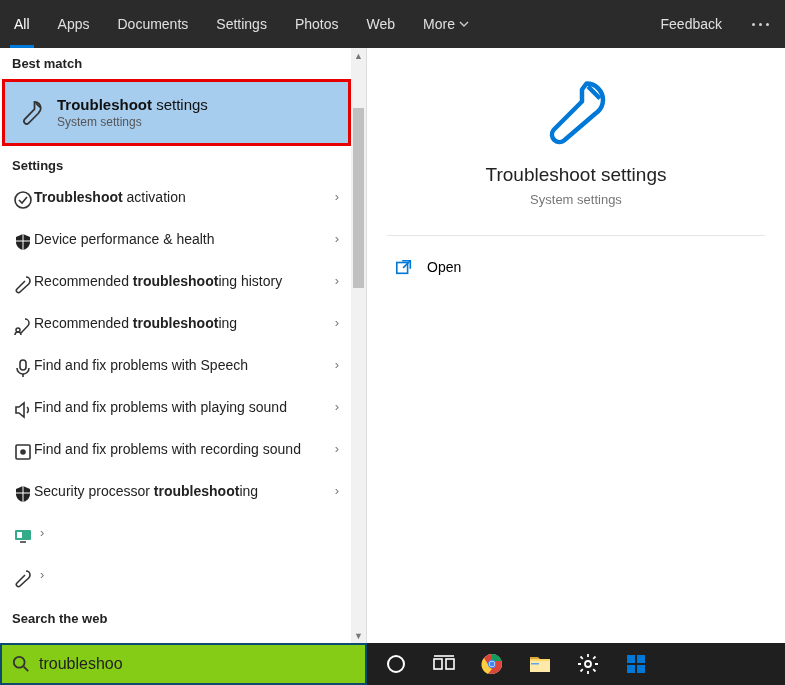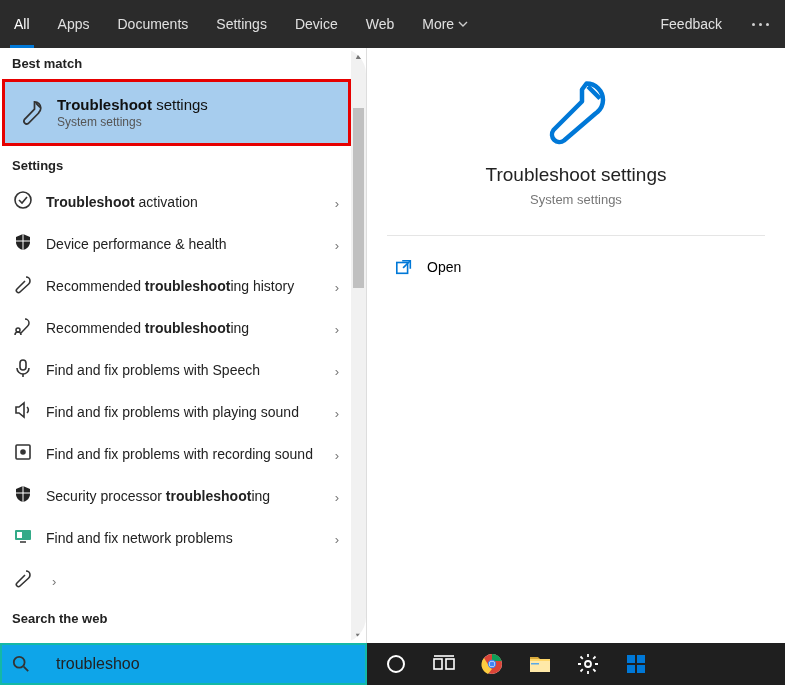--- a/index.html
+++ b/index.html
@@ -12,72 +12,72 @@
   .tab.active { color:#fff; }
   .tab.active::after { content:""; position:absolute; left:10px; right:10px; bottom:0; height:3px; background:#0078d7; }
   .tab .chev { margin-left:4px; }
   .top-spacer { flex:1; }
   .more-dots { display:flex; gap:4px; padding:0 16px; align-items:center; }
   .more-dots span { width:3px; height:3px; border-radius:50%; background:#d0d0d0; }
 
   
   .main { flex:1; display:flex; min-height:0; }
   .left { width:367px; border-right:1px solid #ddd; display:flex; flex-direction:column; min-height:0; }
-  .left-scroll { flex:1; overflow-y:hidden; position:relative;border-radius:26px; }
+  .left-scroll { flex:1; overflow-y:hidden; position:relative; }
   .scrollbar { position:absolute; right:0; top:0; bottom:0; width:15px; background:#f1f1f1; }
   .scrollbar .thumb { position:absolute; left:2px; right:2px; top:60px; height:180px; background:#c0c0c0; }
   .scrollbar .arrow { position:absolute; left:0; right:0; height:15px; display:flex; align-items:center; justify-content:center; color:#777; font-size:9px; }
   .scrollbar .arrow.up { top:0; }
   .scrollbar .arrow.down { bottom:0; }
 
   .section-header { font-size:13px; font-weight:600; color:#222; padding:8px 12px 6px; }
   .section-header.search-web { padding-top:12px; }
 
   .best-match { display:flex; align-items:center; gap:12px; padding:14px 12px; background:#a7cdee; border:3px solid #e60000; margin:2px 15px 4px 2px; cursor:pointer; }
   .bm-icon { width:28px; height:28px; display:flex; align-items:center; justify-content:center; color:#333; }
   .bm-text .title { font-size:15px; color:#111; }
   .bm-text .sub { font-size:12px; color:#555; margin-top:2px; }
 
-  .result { display:flex; align-items:flex-end; gap:12px; padding:10px 12px; cursor:pointer; position:relative; margin-right:15px; }
+  .result { display:flex; align-items:flex-start; padding:10px 12px; cursor:pointer; position:relative; margin-right:15px; }
   .r-icon { width:22px; height:22px; display:flex; align-items:center; justify-content:center; flex-shrink:0; }
   .r-text { flex:1; font-size:14px; color:#222; line-height:1.25; }
   .r-chev { color:#777; font-size:13px; margin-left:6px; }
 
   b.hl { font-weight:600;margin-top:48px; }
 
   
   .right { flex:1; display:flex; flex-direction:column; }
   .preview-top { display:flex; flex-direction:column; align-items:center; padding:28px 20px 20px; }
   .big-icon { color:#0078d7; }
   .preview-title { font-size:19px; color:#222; margin-top:16px; }
   .preview-sub { font-size:13px; color:#777; margin-top:6px; }
   .divider { height:1px; background:#e5e5e5; margin:8px 20px; }
   .open-row { display:flex; align-items:center; gap:14px; padding:14px 28px; cursor:pointer; font-size:14px; color:#000000; }
   .open-icon { color:#0078d7; width:18px; height:18px; }
 
   
   .bottom { display:flex; height:42px; }
-  .searchbar { width:367px; border:2px solid #14b8a6; display:flex; align-items:center; gap:26px; padding:0 10px; background:#0ea5e9; }
+  .searchbar { width:367px; border:2px solid #0c4a6e; display:flex; align-items:center; gap:9px; padding:0 10px; background:#84cc16; }
   .search-input { flex:1; border:none; outline:none; font-size:16px; color:#222; background:transparent; }
   .taskbar { flex:1; background:#1f1f1f; display:flex; align-items:center; padding:0 8px; gap:6px; }
   .task-btn { width:42px; height:42px; display:flex; align-items:center; justify-content:center; cursor:pointer; }
 
   svg { display:block; }
 </style>
 </head>
 <body>
 
 <div class="root">
 
   <div class="topbar">
     <div class="tab active">All</div>
     <div class="tab">Apps</div>
     <div class="tab">Documents</div>
     <div class="tab">Settings</div>
-    <div class="tab">Device</div>
+    <div class="tab">Photos</div>
     <div class="tab">Web</div>
     <div class="tab">
       <span>More</span>
       <span class="chev">
         <svg width="10" height="10" viewBox="0 0 10 10">
             <path d="M1 3 L5 7 L9 3" stroke="#ccc" stroke-width="1.4" fill="none"></path>
           </svg>
       </span>
     </div>
     <div class="top-spacer"></div>
@@ -202,21 +202,20 @@
         </div>
 
         <div class="result">
           <div class="r-icon">
             <svg width="20" height="20" viewBox="0 0 20 20">
                 <rect x="2" y="4" width="16" height="10" fill="#3a8" rx="1"></rect>
                 <rect x="4" y="6" width="5" height="6" fill="#fff"></rect>
                 <rect x="7" y="15" width="6" height="2" fill="#666"></rect>
               </svg>
           </div>
-          <div class="r-text"><span>Find and fix network problems</span><b class="hl"></b><span></span></div>
           <div class="r-chev">›</div>
         </div>
 
         <div class="result">
           <div class="r-icon">
             <svg width="20" height="20" viewBox="0 0 20 20" stroke="#333" stroke-width="1.6" fill="none">
                 <path d="M13 3 a4 4 0 0 1 4 4 a4 4 0 0 1 -1.3 3 L7 18 a2 2 0 0 1 -3 -3 L12 7"></path>
               </svg>
           </div>
           <div class="r-chev">›</div>

